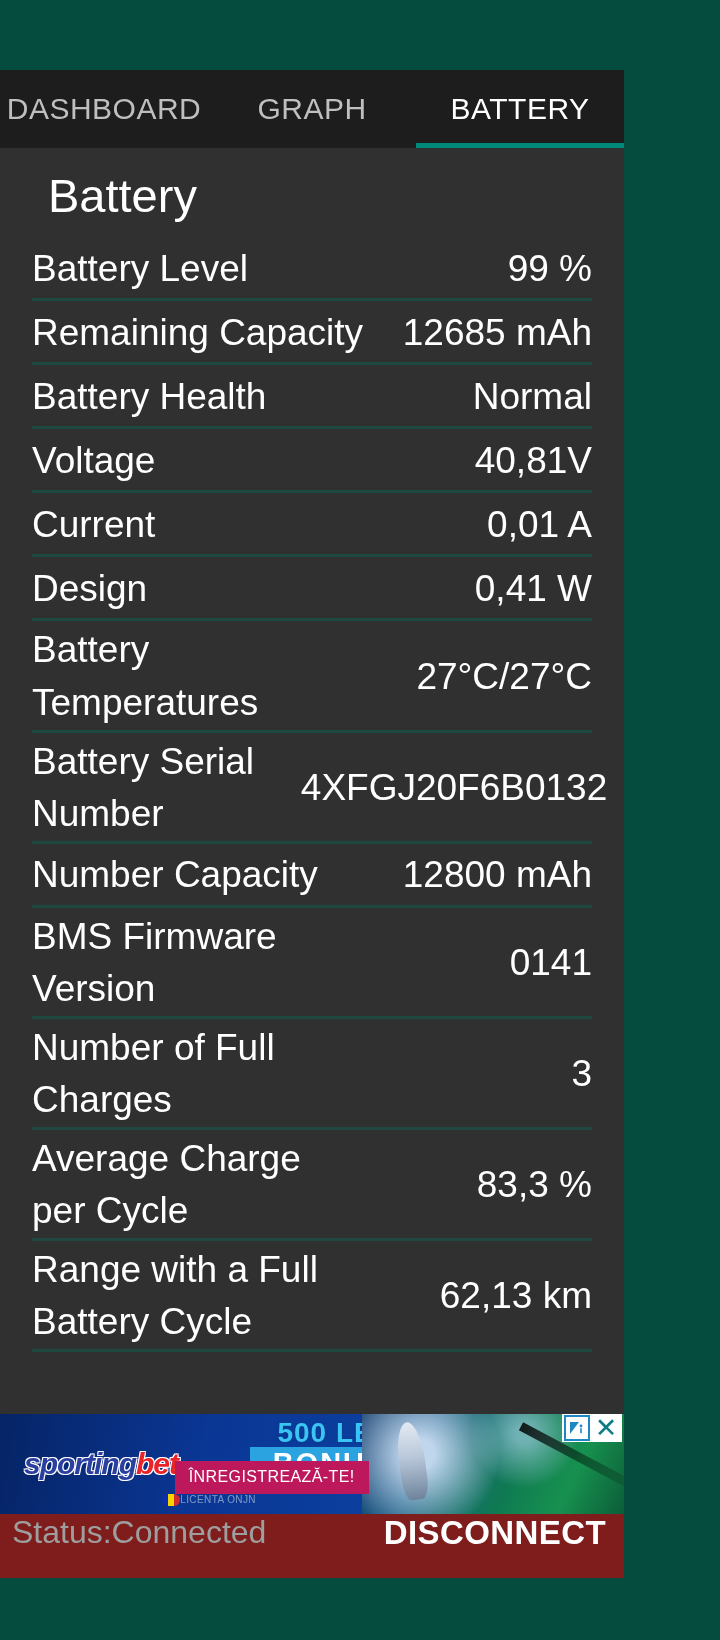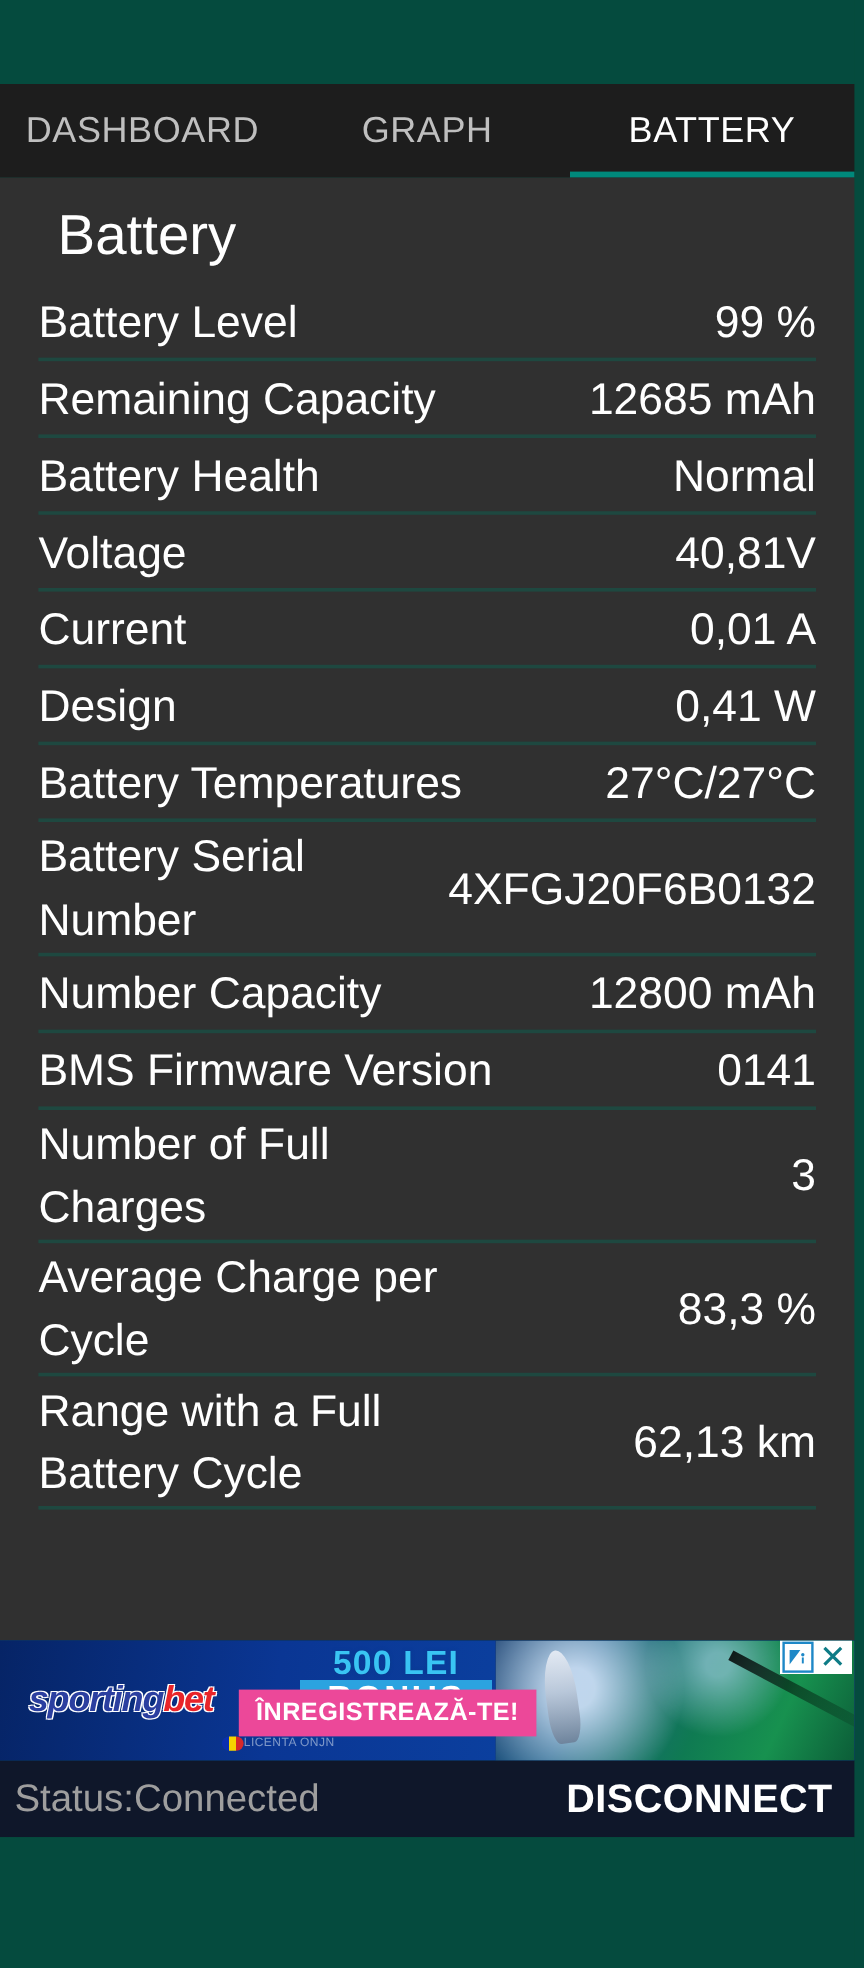--- a/index.html
+++ b/index.html
@@ -4,21 +4,21 @@
 <style>
   * { box-sizing: border-box; margin: 0; padding: 0; }
   html, body {
     width: 720px; height: 1640px;
     background: #054B3E;
     font-family: "Liberation Sans", sans-serif;
     overflow: hidden;
   }
   #app {
     position: relative;
-    width: 712px; height: 1640px;
+    width: 624px; height: 1640px;
     background: #054B3E;
     display: flex; flex-direction: column;
   }
 
   
   .top-strip {
     height: 70px;
     background: #054B3E;
     flex: 0 0 70px;
   }
@@ -183,24 +183,24 @@
   .ad-right .streak {
     position: absolute;
     right: -10px; top: 36%;
     width: 120px; height: 9px;
     background: linear-gradient(90deg, rgba(0,0,0,0.85), rgba(0,0,0,0.1));
     transform: rotate(28deg);
   }
   .cta {
     position: absolute;
     left: 28%; bottom: 20px;
-    background: #ec4899;
-    color: #FFFFFF;
-    font-size: 21px;
-    font-weight: bold;
+    background: #be185d;
+    color: #FFFFFF;
+    font-size: 16px;
+    font-weight: normal;
     letter-spacing: 0.4px;
     padding: 7px 14px 8px;
     white-space: nowrap;
   }
   .ad-fineprint {
     position: absolute;
     left: 26%; bottom: 8px;
     display: flex;
     align-items: center;
     gap: 0;
@@ -236,23 +236,23 @@
     font-size: 27px;
     line-height: 26px;
     width: 28px;
     text-align: center;
     font-weight: 400;
   }
 
   
   .statusbar {
     flex: 0 0 64px;
-    background: #0f172a;
-    display: flex;
-    align-items: center;
+    background: #7f1d1d;
+    display: flex;
+    align-items: flex-start;
     justify-content: space-between;
     padding: 0 18px 0 12px;
   }
   .status-text {
     color: #9E9E9E;
     font-size: 32px;
   }
   .disconnect {
     color: #FFFFFF;
     font-size: 33px;

